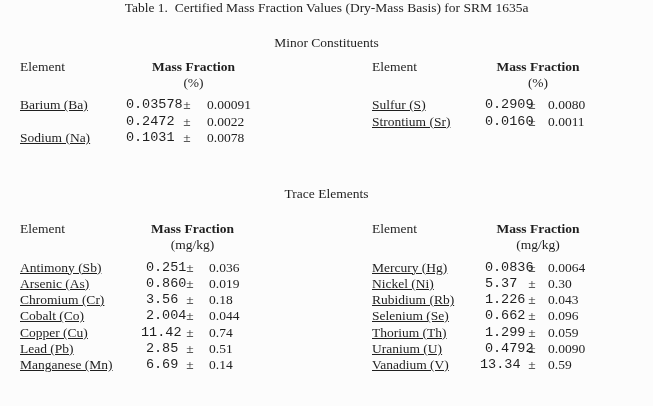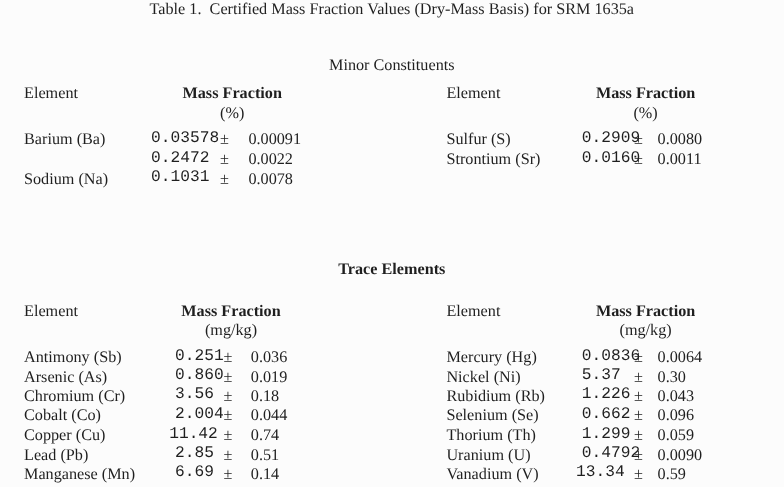--- a/index.html
+++ b/index.html
@@ -14,43 +14,43 @@
   .page{width:653px;height:406px;position:relative;}
   .title{
     text-align:center;
     line-height:16px;
     white-space:pre;
   }
   .section-heading{
     text-align:center;
     line-height:16px;
   }
-  .sh-minor{margin-top:30px;}
-  .sh-trace{margin-top:58px;font-weight:bold;}
+  .sh-minor{margin-top:19px;}
+  .sh-trace{margin-top:39px;}
   .section-row{
     display:flex;
     padding-left:20px;
   }
   .sr-minor{margin-top:8px;}
   .sr-trace{margin-top:19px;}
   .tbl{display:grid;align-content:start;}
   .t-minor-left {grid-template-columns:101px 56px 20px 69px;margin-right:106px;}
   .t-trace-left {grid-template-columns:121px 40px 18px 67px;margin-right:106px;}
   .t-minor-right{grid-template-columns:108px 44px 16px 70px;}
   .t-trace-right{grid-template-columns:108px 44px 16px 70px;}
   .hdr-name{grid-column:1;line-height:16px;}
   .hdr-mf  {grid-column:2/5;text-align:center;line-height:16px;font-weight:bold;}
   .hdr-unit{grid-column:2/5;text-align:center;line-height:16px;}
   .t-trace-left .hdr-mf, .t-trace-left .hdr-unit{padding-right:22px;}
   .t-minor-right .hdr-mf, .t-minor-right .hdr-unit,
   .t-trace-right .hdr-mf, .t-trace-right .hdr-unit{padding-right:14px;}
   .spacer{grid-column:1/5;}
   .t-minor-left .spacer,.t-minor-right .spacer{height:6px;}
   .t-trace-left .spacer,.t-trace-right .spacer{height:7px;}
-  .c-el {grid-column:1;}
+  .c-el {grid-column:1;text-decoration:underline;}
   .c-val{grid-column:2;white-space:nowrap;font-family:Liberation Mono, monospace;}
   .c-pm {grid-column:3;text-align:center;}
   .c-unc{grid-column:4;padding-left:10px;}
   .t-minor-right .c-unc,.t-trace-right .c-unc{padding-left:8px;}
   .t-minor-left .c-el,.t-minor-left .c-val,.t-minor-left .c-pm,.t-minor-left .c-unc,
   .t-minor-right .c-el,.t-minor-right .c-val,.t-minor-right .c-pm,.t-minor-right .c-unc{line-height:16.5px;}
   .t-trace-left .c-el,.t-trace-left .c-val,.t-trace-left .c-pm,.t-trace-left .c-unc,
   .t-trace-right .c-el,.t-trace-right .c-val,.t-trace-right .c-pm,.t-trace-right .c-unc{line-height:16.3px;}
   .di{display:inline-block;min-width:13px;text-align:right;}
   .df{display:inline-block;text-align:left;}

